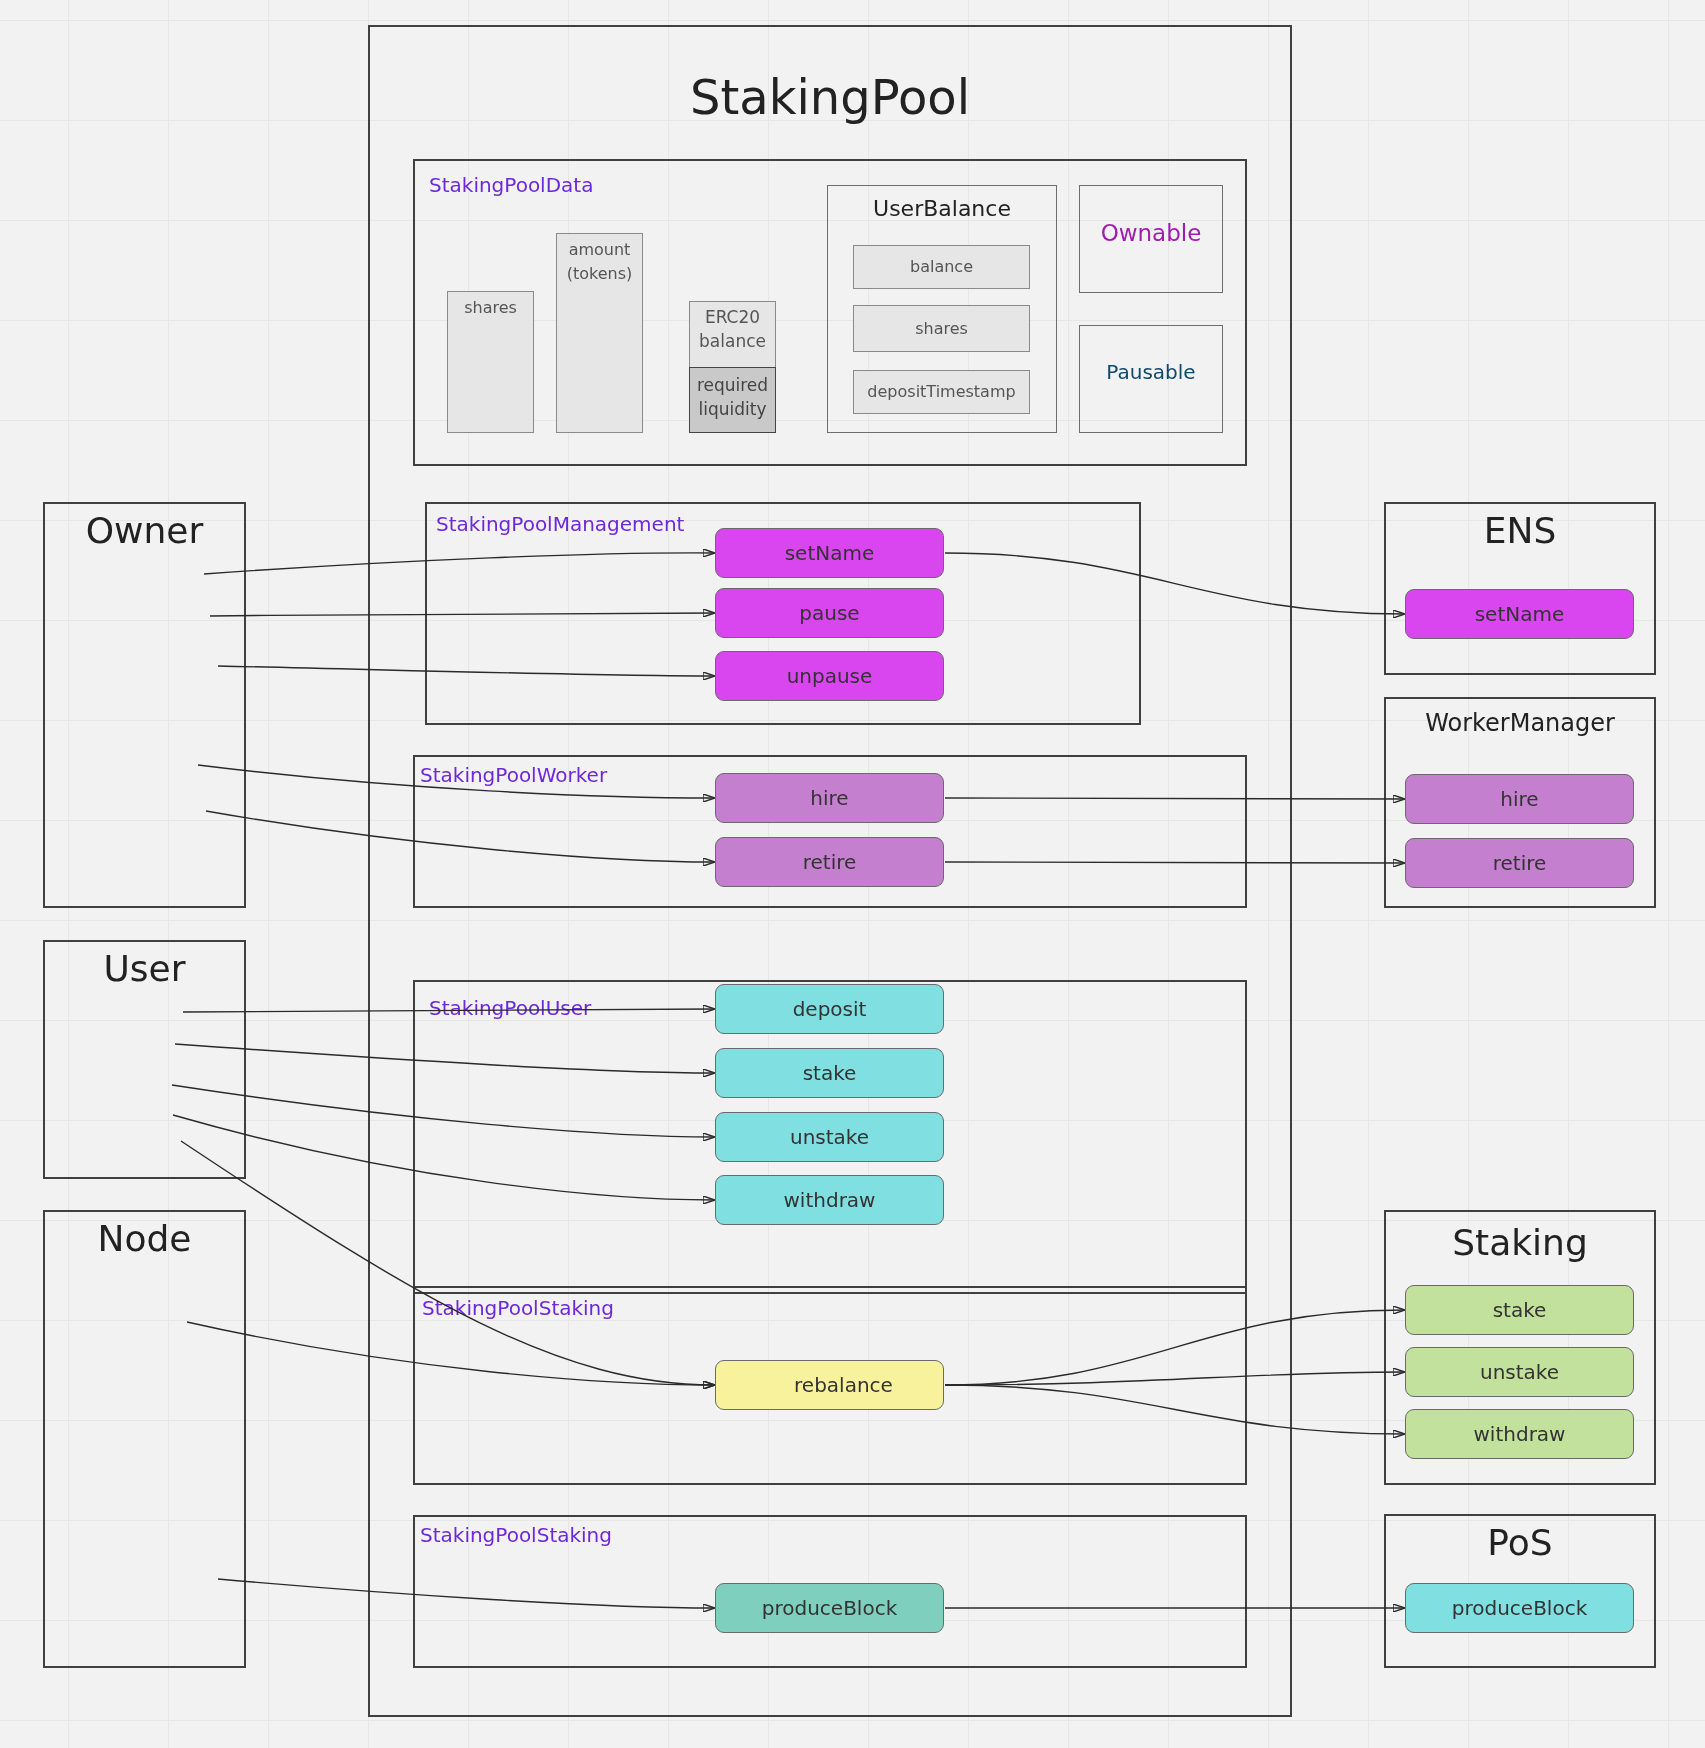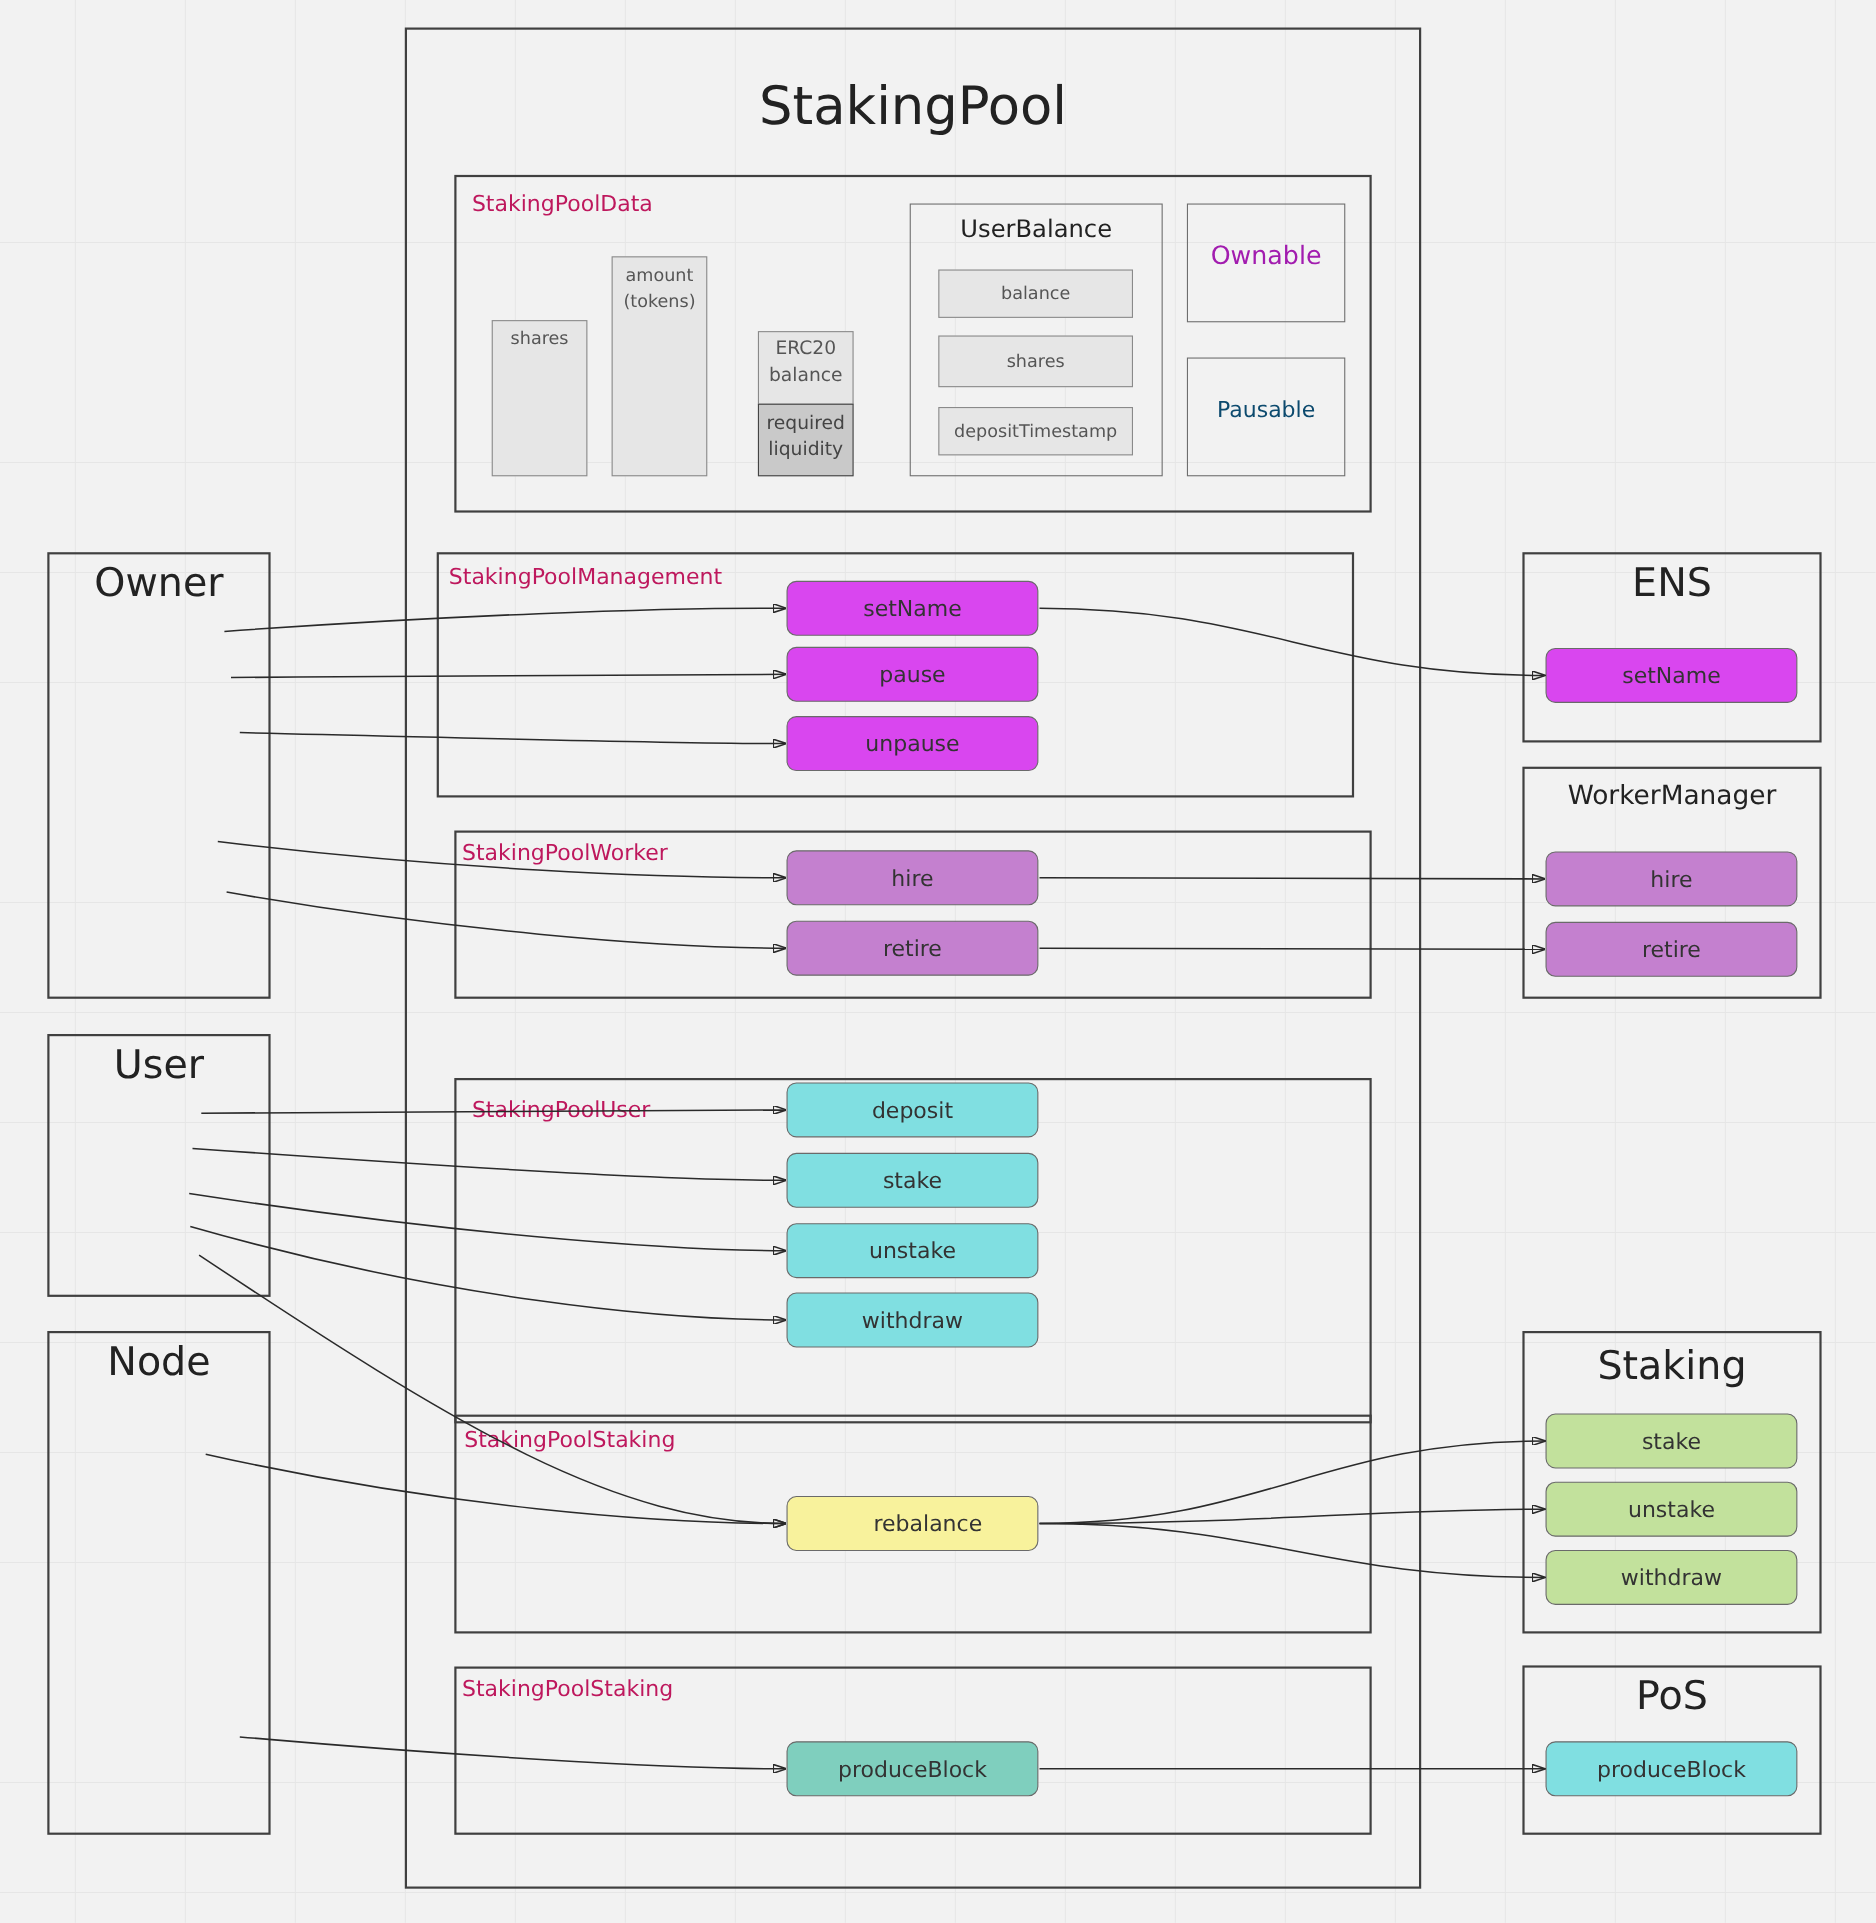--- a/index.html
+++ b/index.html
@@ -10,21 +10,21 @@
       linear-gradient(to right, #e6e6e6 1px, transparent 1px),
       linear-gradient(to bottom, #e6e6e6 1px, transparent 1px);
     background-size: 100px 100px;
     background-position: 68px 20px;
     font-family: "DejaVu Sans", "Liberation Sans", sans-serif;
     color: #333;
   }
   .box { position: absolute; box-sizing: border-box; border: 2px solid #404040; }
   .thin { border: 1.5px solid #6e6e6e; }
   .title { position: absolute; left: 0; right: 0; text-align: center; color: #222; }
-  .label { position: absolute; font-size: 20px; color: #be185d; white-space: nowrap; }
+  .label { position: absolute; font-size: 20px; color: #6d28d9; white-space: nowrap; }
   .fn {
     position: absolute; box-sizing: border-box; border: 1.5px solid #6a6a6a; border-radius: 9px;
     display: flex; align-items: center; justify-content: center; font-size: 20px; color: #333;
   }
   .field {
     position: absolute; box-sizing: border-box; border: 1.5px solid #8a8a8a; background: #e6e6e6;
     display: flex; align-items: flex-start; justify-content: center; text-align: center;
     font-size: 16px; color: #555; line-height: 24px;
   }
   .c-gray { background: #d946ef; }
@@ -61,21 +61,21 @@
 <div class="field" style="left:853px; top:305px; width:177px; height:47px; align-items:center;">shares</div>
 <div class="field" style="left:853px; top:370px; width:177px; height:44px; align-items:center;">depositTimestamp</div>
 
 <div class="box thin" style="left:1079px; top:185px; width:144px; height:108px;">
   <div class="title" style="top:34px; font-size:23px; color:#a21caf;">Ownable</div>
 </div>
 <div class="box thin" style="left:1079px; top:325px; width:144px; height:108px;">
   <div class="title" style="top:34px; font-size:20px; color:#0c4a6e;">Pausable</div>
 </div>
 
-<div class="box" style="left:397px; top:502px; width:834px; height:223px;">
+<div class="box" style="left:425px; top:502px; width:716px; height:223px;">
   <div class="label" style="left:9px; top:8px;">StakingPoolManagement</div>
 </div>
 <div class="fn c-gray" style="left:715px; top:528px; width:229px; height:50px;">setName</div>
 <div class="fn c-gray" style="left:715px; top:588px; width:229px; height:50px;">pause</div>
 <div class="fn c-gray" style="left:715px; top:651px; width:229px; height:50px;">unpause</div>
 
 <div class="box" style="left:413px; top:755px; width:834px; height:153px;">
   <div class="label" style="left:5px; top:6px;">StakingPoolWorker</div>
 </div>
 <div class="fn c-purple" style="left:715px; top:773px; width:229px; height:50px;">hire</div>

